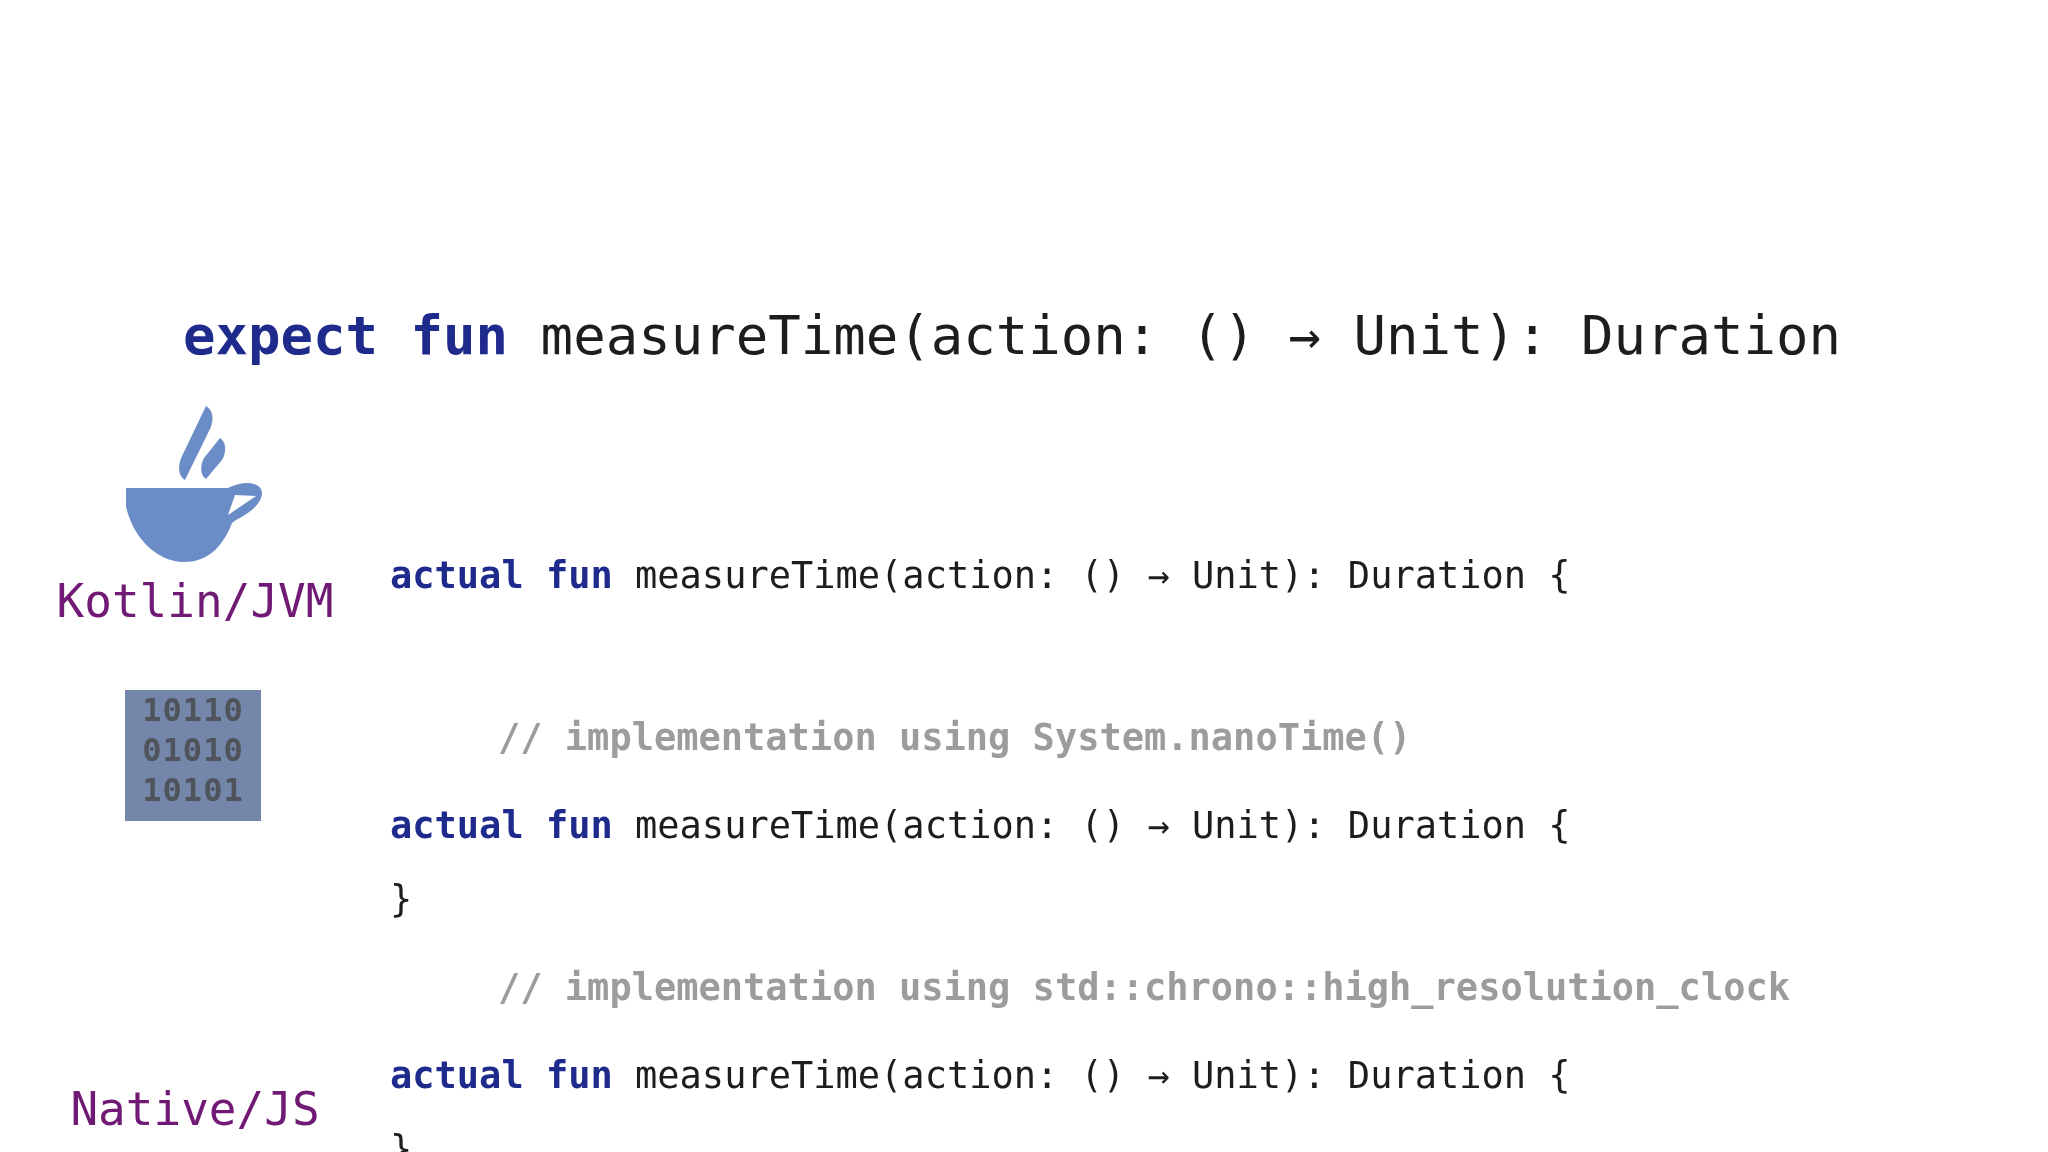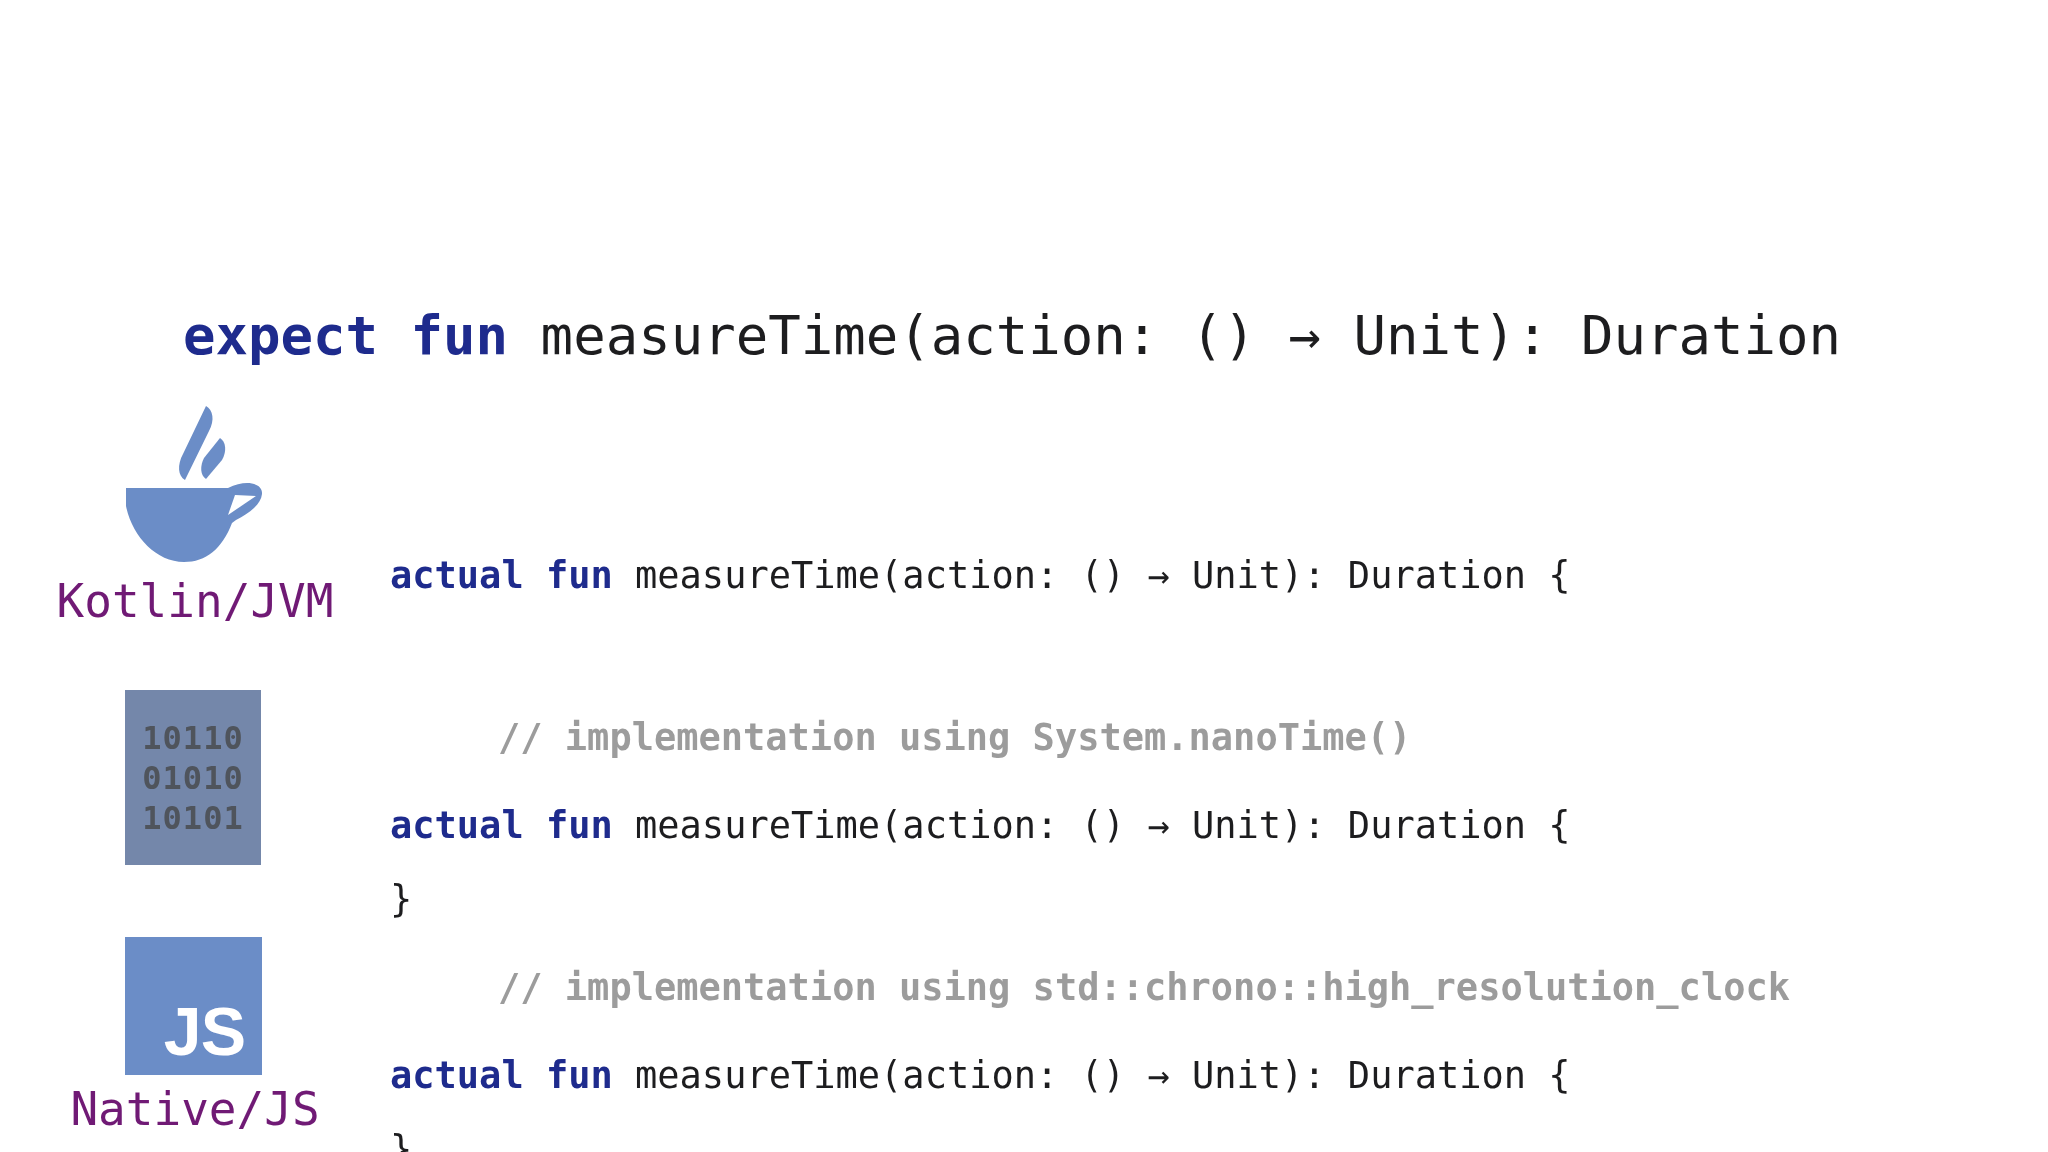--- a/index.html
+++ b/index.html
@@ -73,25 +73,25 @@
   .jvm-icon {
     position: absolute;
     left: 122px; top: 400px;
     width: 148px; height: 168px;
     color: var(--icon-blue, #6b8dc7);
   }
 
   .native-icon {
     position: absolute;
     left: 125px; top: 690px;
-    width: 136px; height: 175px;
+    width: 136px; height: 131px;
     background: var(--native-square-blue, #7487aa);
     display: flex;
     flex-direction: column;
-    justify-content: center;
+    justify-content: flex-start;
     align-items: center;
   }
   .native-icon .bin-row {
     font-size: 32px;
     line-height: 40px;
     font-weight: 700;
     color: var(--native-digits-gray, #4f545c);
     letter-spacing: 1px;
     white-space: pre;
   }
@@ -138,23 +138,20 @@
     <div class="bin-row">10110</div>
     <div class="bin-row">01010</div>
     <div class="bin-row">10101</div>
   </div>
   <div class="code-block b2">
     <div class="code-line"><span class="kw">actual fun</span><span> measureTime(action: () → Unit): Duration {</span></div>
     <div class="code-line comment">// implementation using std::chrono::high_resolution_clock</div>
     <div class="code-line">}</div>
   </div>
 
-  <div class="js-icon">
-    <span class="js-text">JS</span>
-  </div>
   <div class="platform-label l3">Native/JS</div>
   <div class="code-block b3">
     <div class="code-line"><span class="kw">actual fun</span><span> measureTime(action: () → Unit): Duration {</span></div>
     
     
   </div>
 
 </div>
 
 </body></html>

